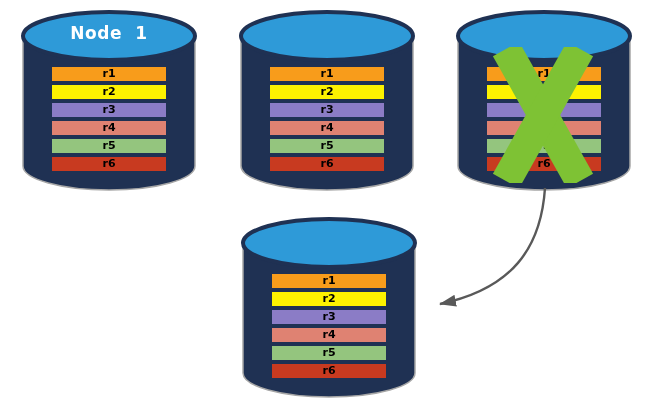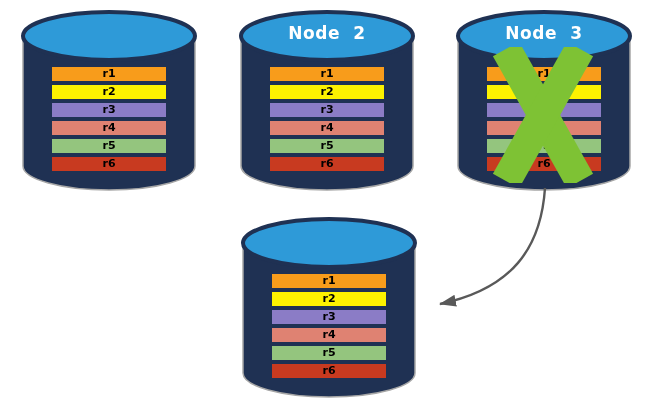--- a/index.html
+++ b/index.html
@@ -69,52 +69,51 @@
 </head>
 <body>
 
 <div class="canvas">
 
   <div class="node node-1">
     <svg class="cyl" viewBox="0 0 178 184">
       <path class="cyl-body" d="M3,27 L3,157 A86,24 0 0 0 175,157 L175,27 A86,24 0 0 0 3,27 Z" style="fill: rgb(31, 49, 83); stroke: rgb(166, 166, 166);"></path>
       <ellipse class="cyl-top" cx="89" cy="27" rx="86" ry="24" style="fill: rgb(46, 154, 216); stroke: rgb(31, 49, 83);"></ellipse>
     </svg>
+    <div class="node-title" style="color: rgb(255, 255, 255);">Node 1</div>
     <div class="rows" style="color: rgb(0, 0, 0);">
       <div class="row" style="background-color: rgb(248, 156, 27);">r1</div>
       <div class="row" style="background-color: rgb(253, 242, 0);">r2</div>
       <div class="row" style="background-color: rgb(139, 124, 198);">r3</div>
       <div class="row" style="background-color: rgb(223, 130, 114);">r4</div>
       <div class="row" style="background-color: rgb(148, 197, 126);">r5</div>
       <div class="row" style="background-color: rgb(200, 58, 32);">r6</div>
     </div>
   </div>
 
   <div class="node node-2">
     <svg class="cyl" viewBox="0 0 178 184">
       <path class="cyl-body" d="M3,27 L3,157 A86,24 0 0 0 175,157 L175,27 A86,24 0 0 0 3,27 Z" style="fill: rgb(31, 49, 83); stroke: rgb(166, 166, 166);"></path>
       <ellipse class="cyl-top" cx="89" cy="27" rx="86" ry="24" style="fill: rgb(46, 154, 216); stroke: rgb(31, 49, 83);"></ellipse>
     </svg>
-    <div class="node-title" style="color: rgb(255, 255, 255);">Node 2</div>
     <div class="rows" style="color: rgb(0, 0, 0);">
       <div class="row" style="background-color: rgb(248, 156, 27);">r1</div>
       <div class="row" style="background-color: rgb(253, 242, 0);">r2</div>
       <div class="row" style="background-color: rgb(139, 124, 198);">r3</div>
       <div class="row" style="background-color: rgb(223, 130, 114);">r4</div>
       <div class="row" style="background-color: rgb(148, 197, 126);">r5</div>
       <div class="row" style="background-color: rgb(200, 58, 32);">r6</div>
     </div>
   </div>
 
   <div class="node node-3">
     <svg class="cyl" viewBox="0 0 178 184">
       <path class="cyl-body" d="M3,27 L3,157 A86,24 0 0 0 175,157 L175,27 A86,24 0 0 0 3,27 Z" style="fill: rgb(31, 49, 83); stroke: rgb(166, 166, 166);"></path>
       <ellipse class="cyl-top" cx="89" cy="27" rx="86" ry="24" style="fill: rgb(46, 154, 216); stroke: rgb(31, 49, 83);"></ellipse>
     </svg>
-    <div class="node-title" style="color: rgb(255, 255, 255);">Node 3</div>
     <div class="rows" style="color: rgb(0, 0, 0);">
       <div class="row" style="background-color: rgb(248, 156, 27);">r1</div>
       <div class="row" style="background-color: rgb(253, 242, 0);">r2</div>
       <div class="row" style="background-color: rgb(139, 124, 198);">r3</div>
       <div class="row" style="background-color: rgb(223, 130, 114);">r4</div>
       <div class="row" style="background-color: rgb(148, 197, 126);">r5</div>
       <div class="row" style="background-color: rgb(200, 58, 32);">r6</div>
     </div>
     <svg class="x-mark" viewBox="0 0 106 136">
       <line x1="16" y1="2" x2="90" y2="134" stroke-width="30" style="stroke: rgb(126, 194, 52);"></line>

